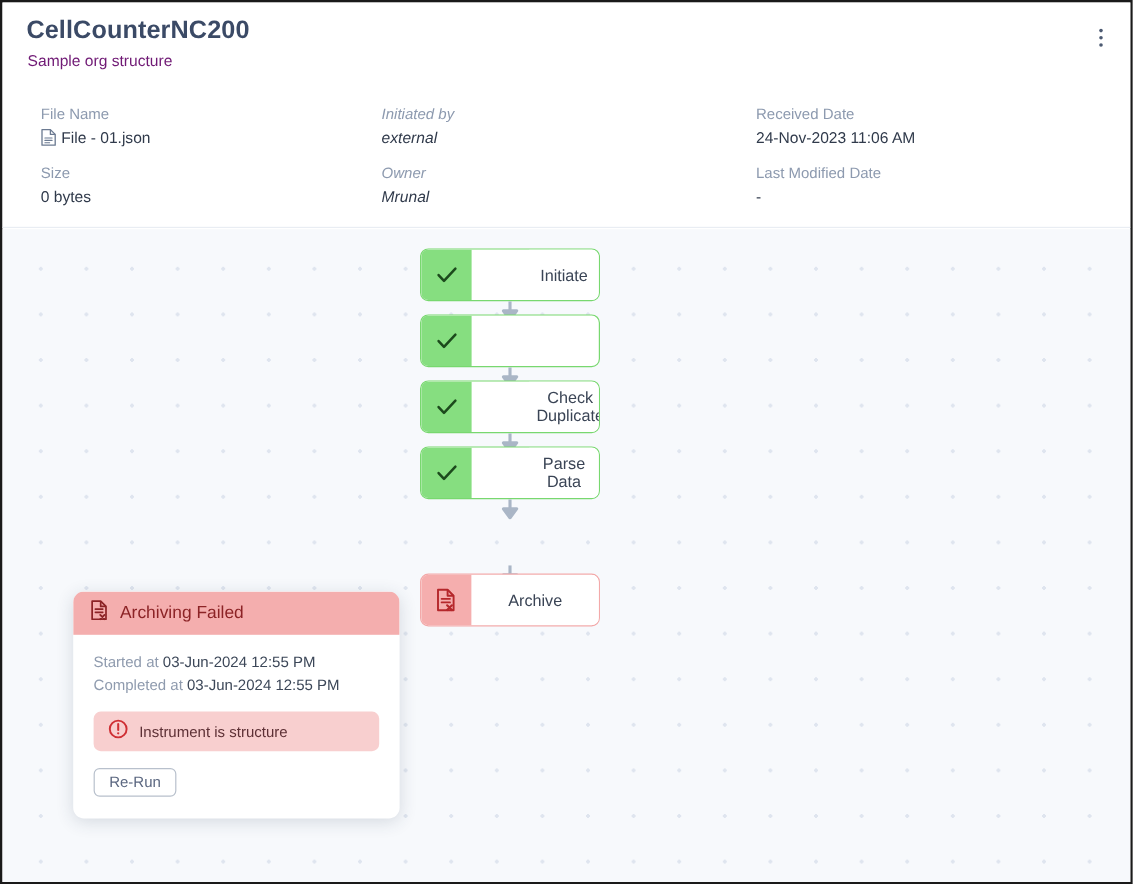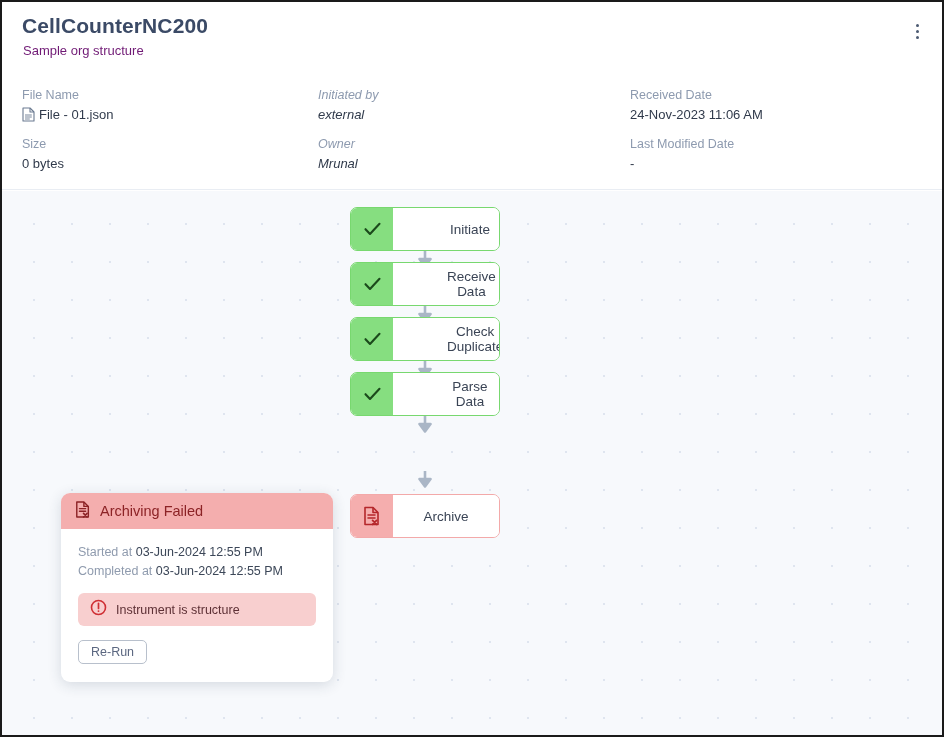--- a/index.html
+++ b/index.html
@@ -64,21 +64,21 @@
   }
 
   
   .meta-grid {
     position: absolute;
     left: 20px; top: 85px;
     width: 900px;
   }
   .meta-row { position: relative; height: 49px; }
   .meta-cell { position: absolute; top: 0; }
-  .meta-cell.c0 { left: 0px; }
+  .meta-cell.c0 { left: 12px; }
   .meta-cell.c1 { left: 296px; font-style: italic; }
   .meta-cell.c2 { left: 608px; }
   .meta-label {
     font-size: 12.5px;
     color: #8d9aaf;
     line-height: 16px;
     white-space: nowrap;
   }
   .meta-value {
     font-size: 13px;
@@ -285,21 +285,20 @@
           <path d="M9 0 v9 M3.5 8 L9 15.5 L14.5 8 z" fill="#aab6c6" stroke="#aab6c6" stroke-width="2.6" stroke-linejoin="round"></path>
         </svg>
     </div>
 
     <div class="node ok" style="top:71px">
       <div class="node-badge">
         <svg width="17" height="14" viewBox="0 0 17 14">
             <path d="M1.5 7.2 L6 12 L15.5 1.8" fill="none" stroke="#1c4a1c" stroke-width="2.1" stroke-linecap="round" stroke-linejoin="round"></path>
           </svg>
       </div>
-      <div class="node-label">Receive Data</div>
     </div>
     <div class="connector" style="top:115px">
       <svg width="18" height="17" viewBox="0 0 18 17">
           <path d="M9 0 v9 M3.5 8 L9 15.5 L14.5 8 z" fill="#aab6c6" stroke="#aab6c6" stroke-width="2.6" stroke-linejoin="round"></path>
         </svg>
     </div>
 
     <div class="node ok" style="top:126px">
       <div class="node-badge">
         <svg width="17" height="14" viewBox="0 0 17 14">
@@ -327,21 +326,21 @@
           <path d="M9 0 v9 M3.5 8 L9 15.5 L14.5 8 z" fill="#aab6c6" stroke="#aab6c6" stroke-width="2.6" stroke-linejoin="round"></path>
         </svg>
     </div>
 
     <div class="connector" style="top:280px">
       <svg width="18" height="17" viewBox="0 0 18 17">
           <path d="M9 0 v9 M3.5 8 L9 15.5 L14.5 8 z" fill="#aab6c6" stroke="#aab6c6" stroke-width="2.6" stroke-linejoin="round"></path>
         </svg>
     </div>
 
-    <div class="node fail" style="top:303px">
+    <div class="node fail" style="top:287px">
       <div class="node-badge">
         <svg width="18" height="20" viewBox="0 0 18 20">
           <path d="M2 1.5 h8 l5 5 v12 h-13 z" fill="none" stroke="#b5272b" stroke-width="1.6" stroke-linejoin="round"></path>
           <path d="M10 1.5 v5 h5" fill="none" stroke="#b5272b" stroke-width="1.6" stroke-linejoin="round"></path>
           <path d="M5 9 h7 M5 12 h7" stroke="#b5272b" stroke-width="1.5" stroke-linecap="round"></path>
           <path d="M9.6 14.4 l4 4 M13.6 14.4 l-4 4" stroke="#b5272b" stroke-width="1.8" stroke-linecap="round"></path>
         </svg>
       </div>
       <div class="node-label">Archive</div>
     </div>

